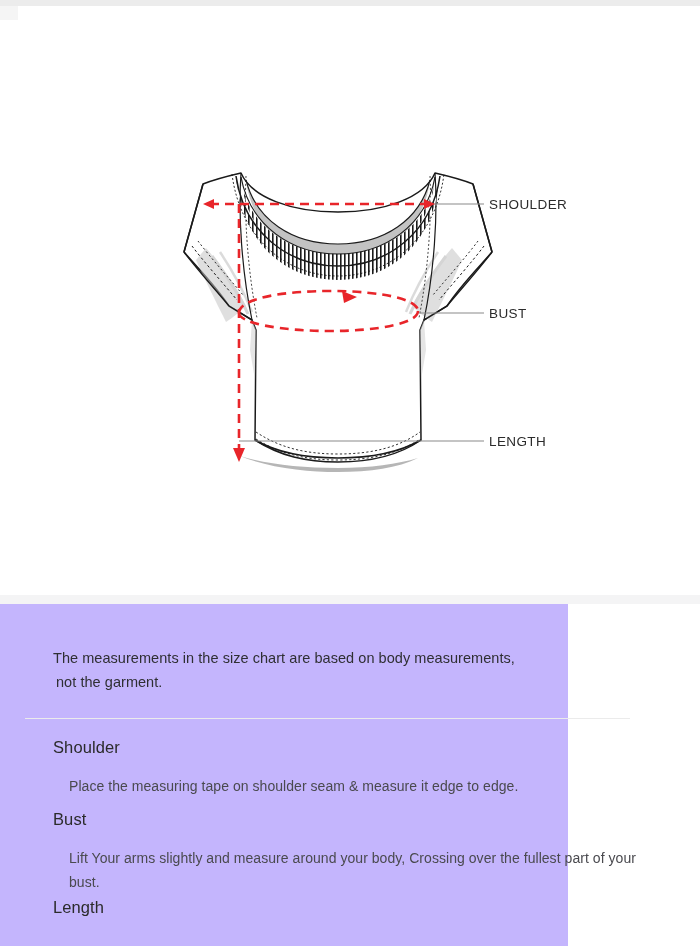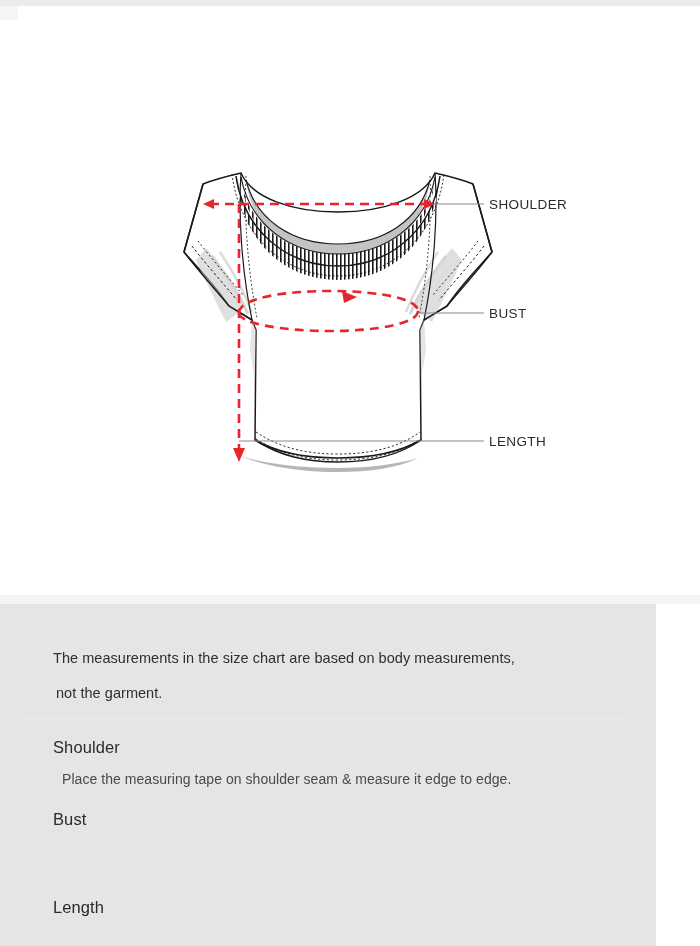--- a/index.html
+++ b/index.html
@@ -52,36 +52,36 @@
     top: 595px; left: 0;
     width: 700px;
     height: 9px;
     background: #f4f4f5;
   }
 
   
   .text-region {
     position: absolute;
     top: 604px; left: 0;
-    width: 656px;
+    width: 568px;
     height: 342px;
-    background: #e5e5e5;
+    background: #c4b5fd;
   }
 
   .intro {
     position: absolute;
     top: 42px;
     left: 53px;
     width: 600px;
     font-size: 14.5px;
     line-height: 24px;
     color: #2f2f33;
     letter-spacing: 0.05px;
   }
-  .intro .line2 { display: block; padding-left: 3px; margin-top: 11px; }
+  .intro .line2 { display: block; padding-left: 3px; }
 
   .divider {
     position: absolute;
     top: 114px;
     left: 25px;
     width: 605px;
     height: 1px;
     background: #ebebeb;
   }
 
@@ -95,21 +95,21 @@
     line-height: 22px;
     color: #2b2b2b;
     font-weight: 400;
     margin: 0 0 2px 0;
     letter-spacing: 0.1px;
   }
   .section-body {
     font-size: 14px;
     line-height: 24px;
     color: #4a4a4f;
-    margin: 9px;
+    margin: 16px;
     letter-spacing: 0.05px;
   }
 
   .sec-shoulder { top: 132px; }
   .sec-bust     { top: 204px; }
   .sec-length   { top: 292px; }
 
   
   .diagram-label {
     font-family: "Liberation Sans", "DejaVu Sans", sans-serif;
@@ -277,19 +277,20 @@
 
   <div class="divider"></div>
 
   <div class="section sec-shoulder">
     <h3 class="section-title">Shoulder</h3>
     <p class="section-body">Place the measuring tape on shoulder seam &amp; measure it edge to edge.</p>
   </div>
 
   <div class="section sec-bust">
     <h3 class="section-title">Bust</h3>
+    <p class="section-body">Lift Your arms slightly and measure around your body, Crossing over the fullest part of your bust.</p>
   </div>
 
   <div class="section sec-length">
     <h3 class="section-title">Length</h3>
   </div>
 
 </div>
 
 </body></html>

